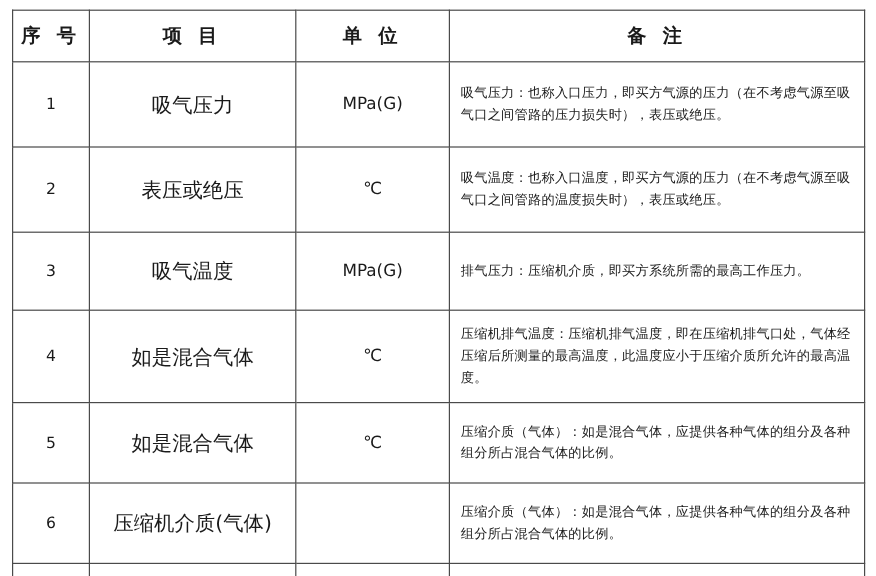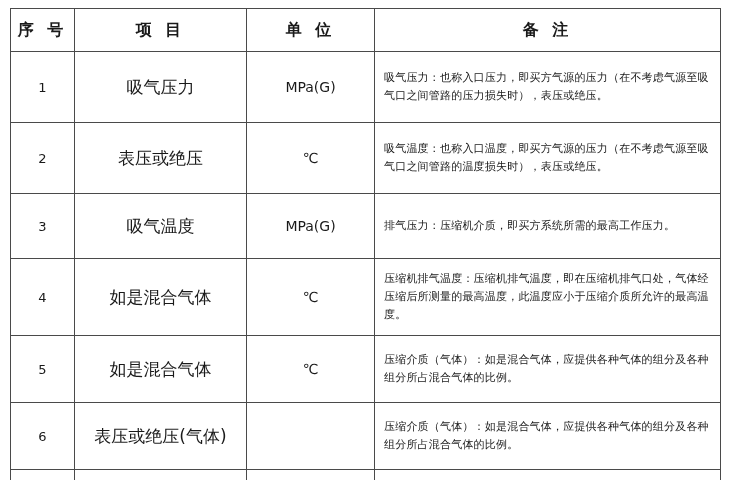--- a/index.html
+++ b/index.html
@@ -110,21 +110,21 @@
         <td class="remark">压缩机排气温度：压缩机排气温度，即在压缩机排气口处，气体经压缩后所测量的最高温度，此温度应小于压缩介质所允许的最高温度。</td>
       </tr>
       <tr class="r5">
         <td class="no">5</td>
         <td class="item">如是混合气体</td>
         <td class="unit">℃</td>
         <td class="remark">压缩介质（气体）：如是混合气体，应提供各种气体的组分及各种组分所占混合气体的比例。</td>
       </tr>
       <tr class="r6">
         <td class="no">6</td>
-        <td class="item">表压或绝压(气体)</td>
+        <td class="item">压缩机介质(气体)</td>
         <td class="unit"></td>
         <td class="remark">压缩介质（气体）：如是混合气体，应提供各种气体的组分及各种组分所占混合气体的比例。</td>
       </tr>
       <tr class="r7">
         <td class="no">7</td>
         <td class="item">容积流量(标准状态)</td>
         <td class="unit">Nm3/h</td>
         <td class="remark">容积流量：也称排气量，即在上述吸气压力、排气压力时单位时间内所需的气体体积，并说明状态。</td>
       </tr>
     </tbody>

